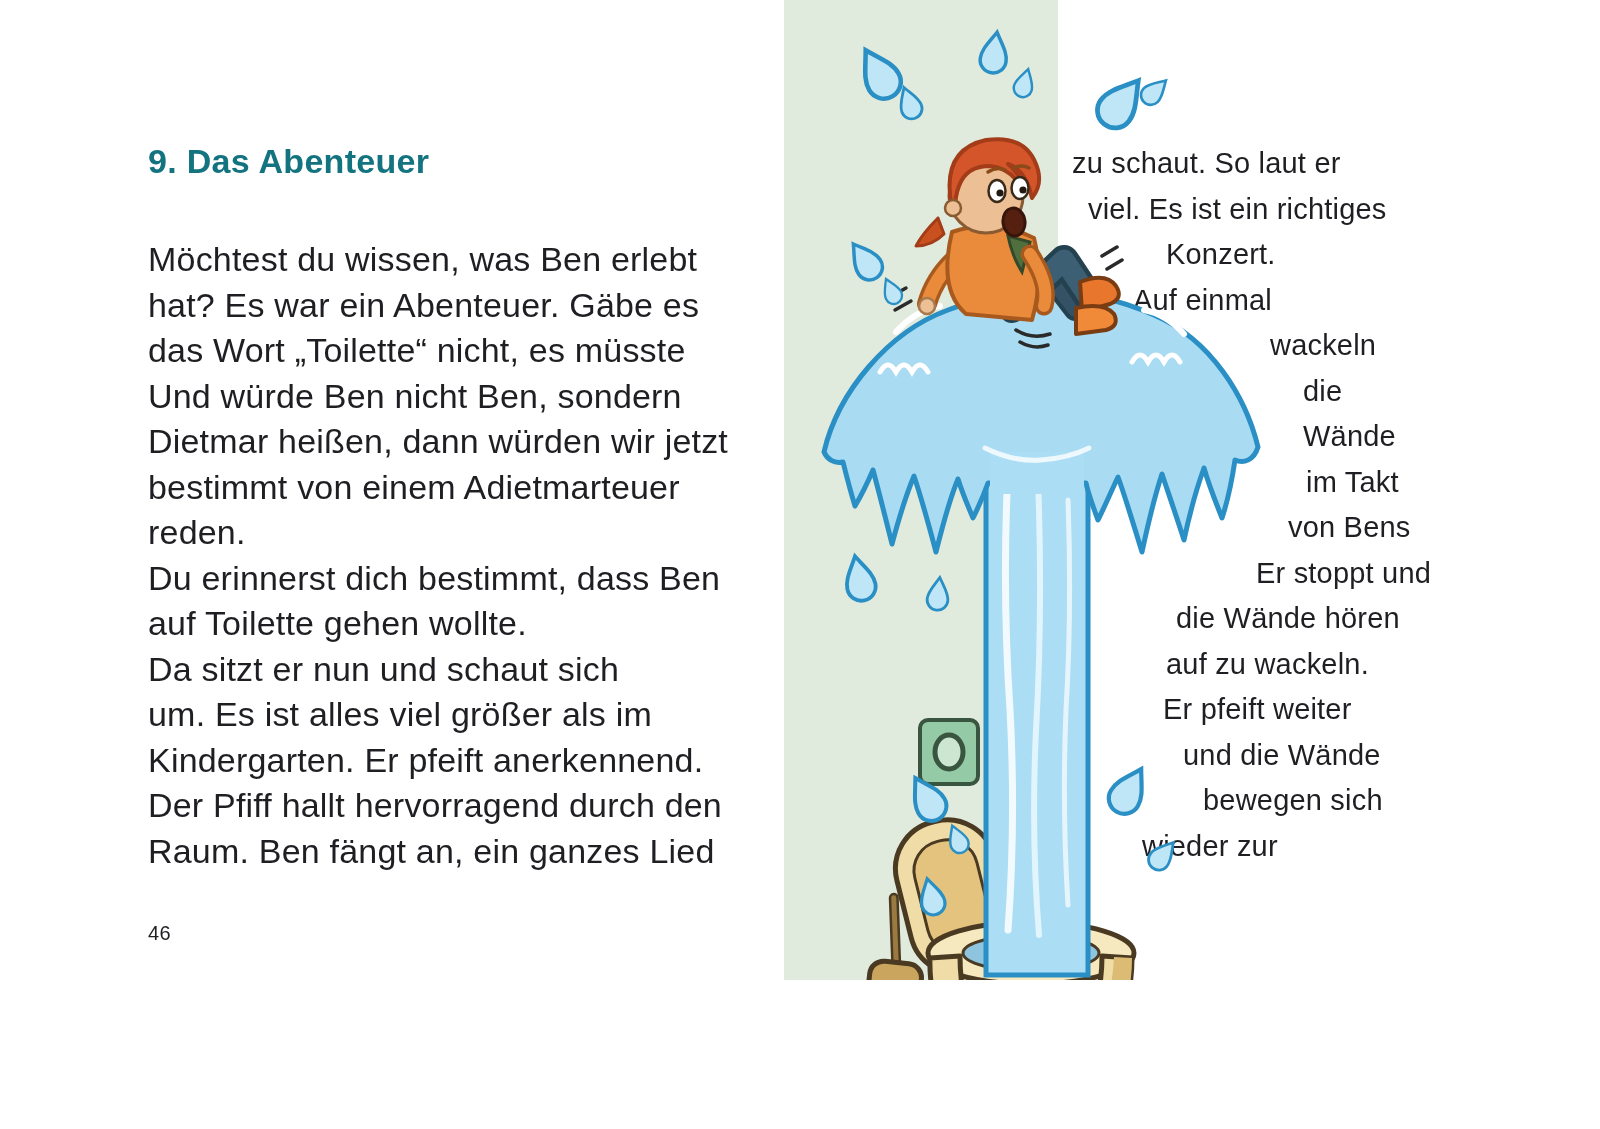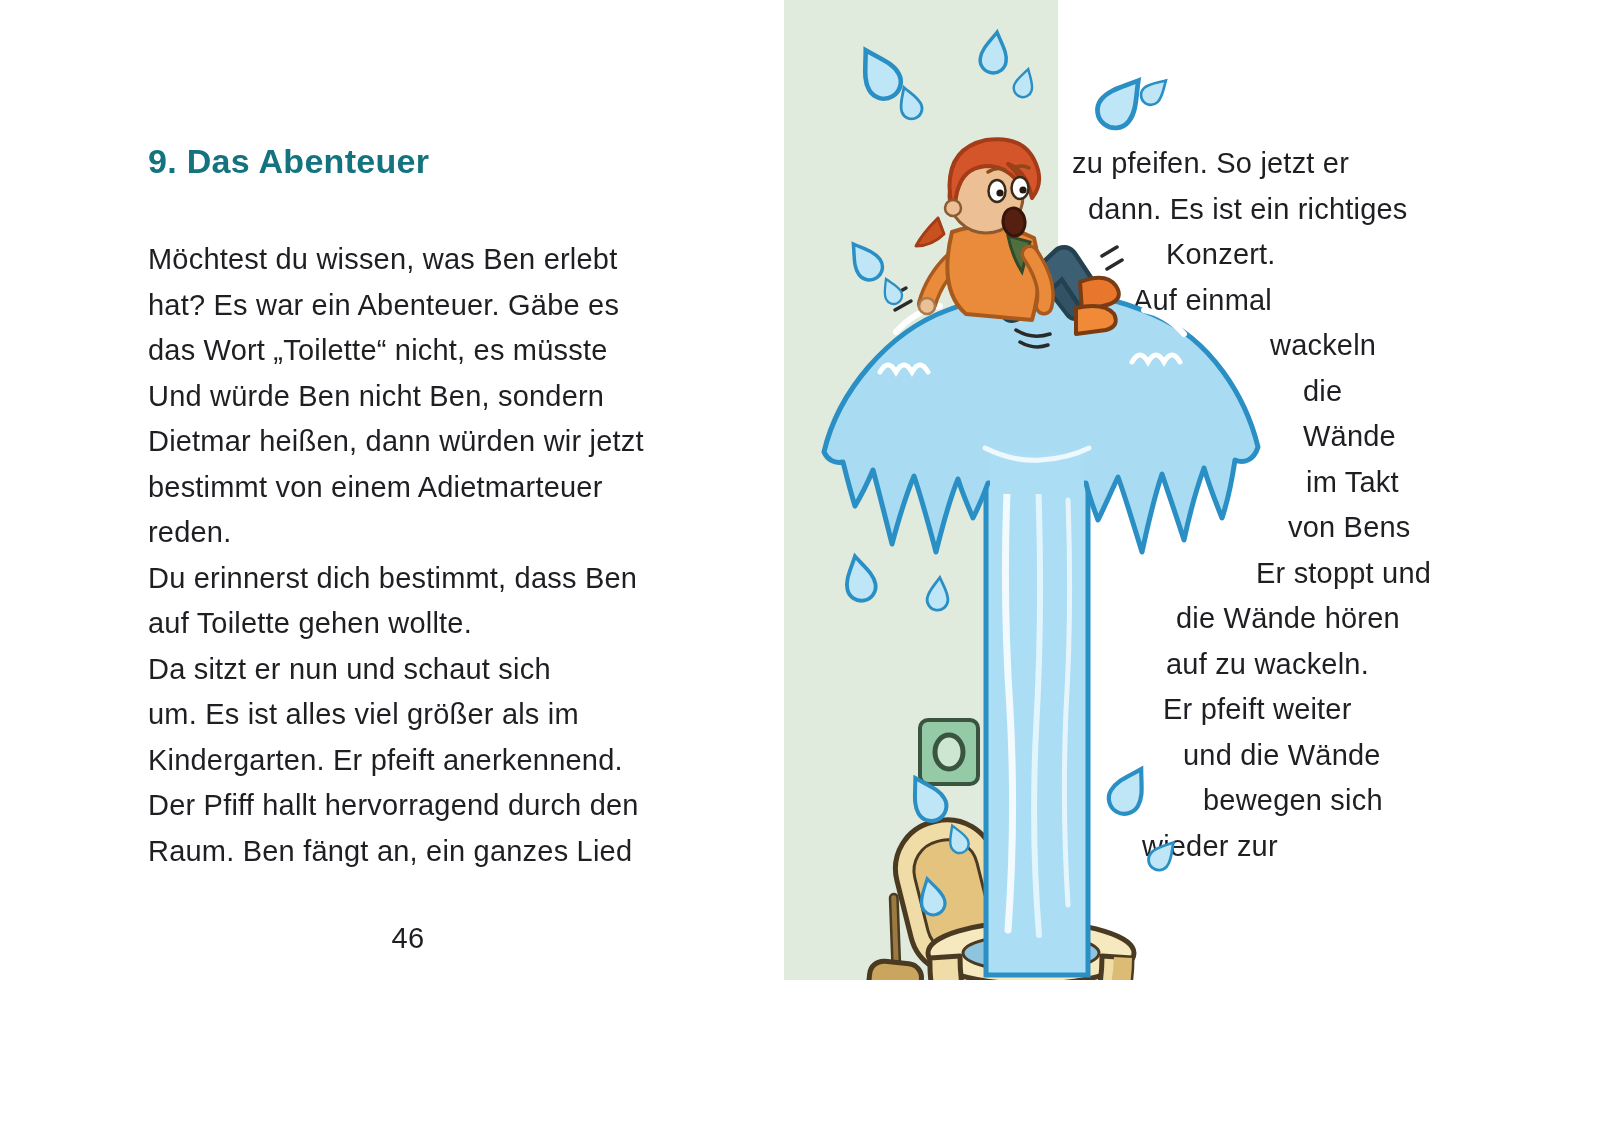--- a/index.html
+++ b/index.html
@@ -11,24 +11,24 @@
     overflow:hidden;
   }
   .page { position:relative; width:1600px; height:980px; background:#ffffff; overflow:hidden; }
 
   
   .left-text { position:absolute; left:148px; top:142px; width:580px; }
   .chapter-heading {
     font-size:34px; font-weight:bold; color:#13737f;
     letter-spacing:.3px; margin-bottom:56px;
   }
-  .body-lines { font-size:29px; line-height:45.5px; letter-spacing:.2px; }
+  .body-lines { font-size:34px; line-height:45.5px; letter-spacing:.2px; }
   .page-number {
     position:absolute; left:148px; top:922px; width:520px;
-    text-align:center; font-size:29px; letter-spacing:.3px;
+    text-align:left; font-size:20px; letter-spacing:.3px;
   }
 
   
   .right-lines {
     position:absolute; left:1060px; top:141px; width:540px;
     font-size:29px; line-height:45.5px; letter-spacing:.2px;
   }
   .right-lines > div:nth-child(1){margin-left:12px}
   .right-lines > div:nth-child(2){margin-left:28px}
   .right-lines > div:nth-child(3){margin-left:106px}
@@ -69,22 +69,22 @@
       <div>Da sitzt er nun und schaut sich</div>
       <div>um. Es ist alles viel größer als im</div>
       <div>Kindergarten. Er pfeift anerkennend.</div>
       <div>Der Pfiff hallt hervorragend durch den</div>
       <div>Raum. Ben fängt an, ein ganzes Lied</div>
     </div>
   </div>
   <div class="page-number">46</div>
 
   <div class="right-lines">
-    <div>zu pfeifen. So jetzt er</div>
-    <div>dann. Es ist ein richtiges</div>
+    <div>zu schaut. So laut er</div>
+    <div>viel. Es ist ein richtiges</div>
     <div>Konzert.</div>
     <div>Auf einmal</div>
     <div>wackeln</div>
     <div>die</div>
     <div>Wände</div>
     <div>im Takt</div>
     <div>von Bens</div>
     <div>Er stoppt und</div>
     <div>die Wände hören</div>
     <div>auf zu wackeln.</div>

